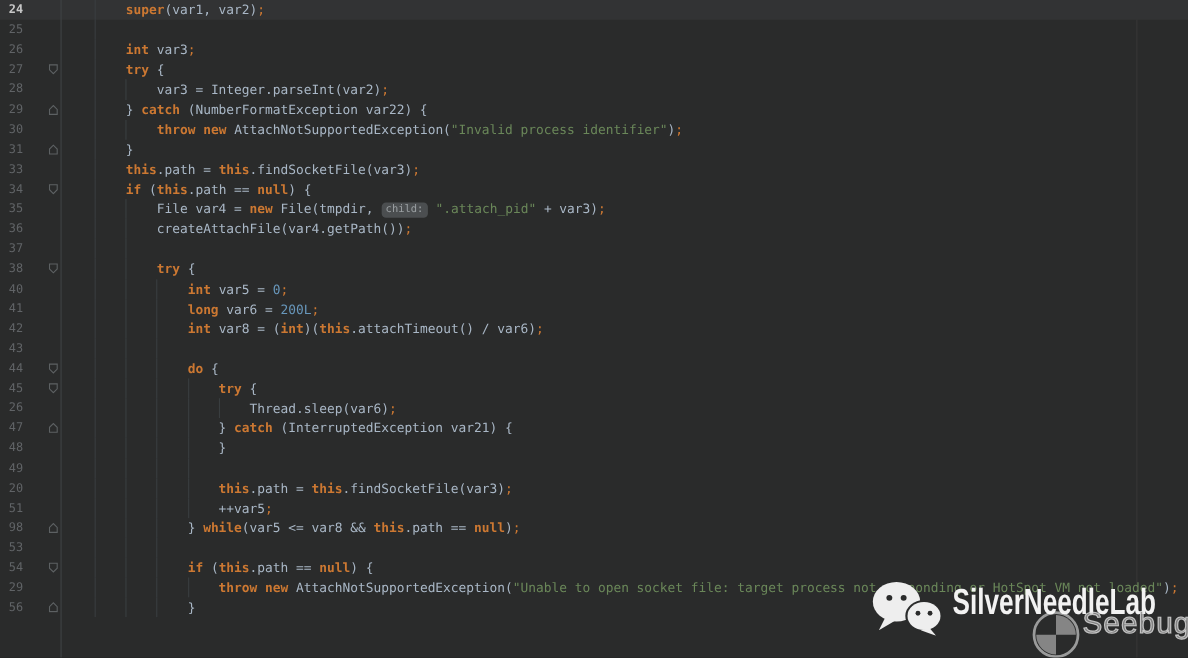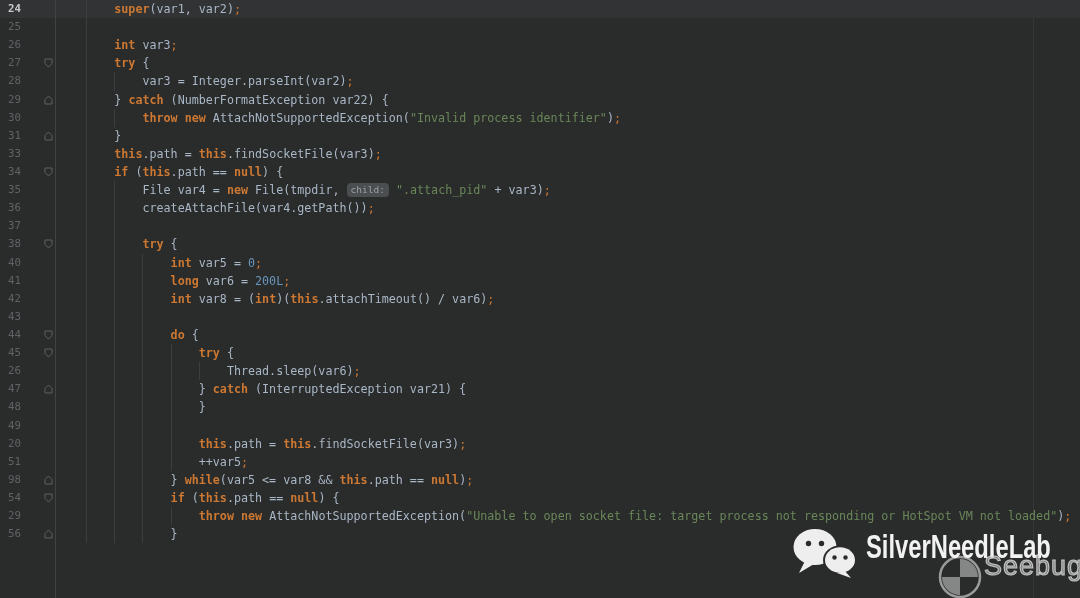--- a/index.html
+++ b/index.html
@@ -185,20 +185,24 @@
       <div class="line">
         <span class="ln">51</span>
         <span class="code"><span class="guide" style="left: 4ch;"></span><span class="guide" style="left: 8ch;"></span><span class="guide" style="left: 12ch;"></span><span class="guide" style="left: 16ch;"></span>                    <span class="tk-pl">++var5</span><span class="tk-semi">;</span></span>
       </div>
       <div class="line">
         <span class="ln">98</span>
         <svg width="9" height="10" class="fold">
           <path d="M1 9 H8 V4.5 L4.5 1 L1 4.5 Z" fill="none" stroke="var(--fold-icon)"></path>
         </svg>
         <span class="code"><span class="guide" style="left: 4ch;"></span><span class="guide" style="left: 8ch;"></span><span class="guide" style="left: 12ch;"></span>                <span class="tk-pl">} </span><span class="tk-kw">while</span><span class="tk-pl">(var5 &lt;= var8 &amp;&amp; </span><span class="tk-kw">this</span><span class="tk-pl">.path == </span><span class="tk-kw">null</span><span class="tk-pl">)</span><span class="tk-semi">;</span></span>
+      </div>
+      <div class="line">
+        <span class="ln">53</span>
+        <span class="code"><span class="guide" style="left: 4ch;"></span><span class="guide" style="left: 8ch;"></span><span class="guide" style="left: 12ch;"></span></span>
       </div>
       <div class="line">
         <span class="ln">54</span>
         <svg width="9" height="10" class="fold">
           <path d="M1 1 H8 V5.5 L4.5 9 L1 5.5 Z" fill="none" stroke="var(--fold-icon)"></path>
         </svg>
         <span class="code"><span class="guide" style="left: 4ch;"></span><span class="guide" style="left: 8ch;"></span><span class="guide" style="left: 12ch;"></span>                <span class="tk-kw">if</span><span class="tk-pl"> (</span><span class="tk-kw">this</span><span class="tk-pl">.path == </span><span class="tk-kw">null</span><span class="tk-pl">) {</span></span>
       </div>
       <div class="line">
         <span class="ln">29</span>

